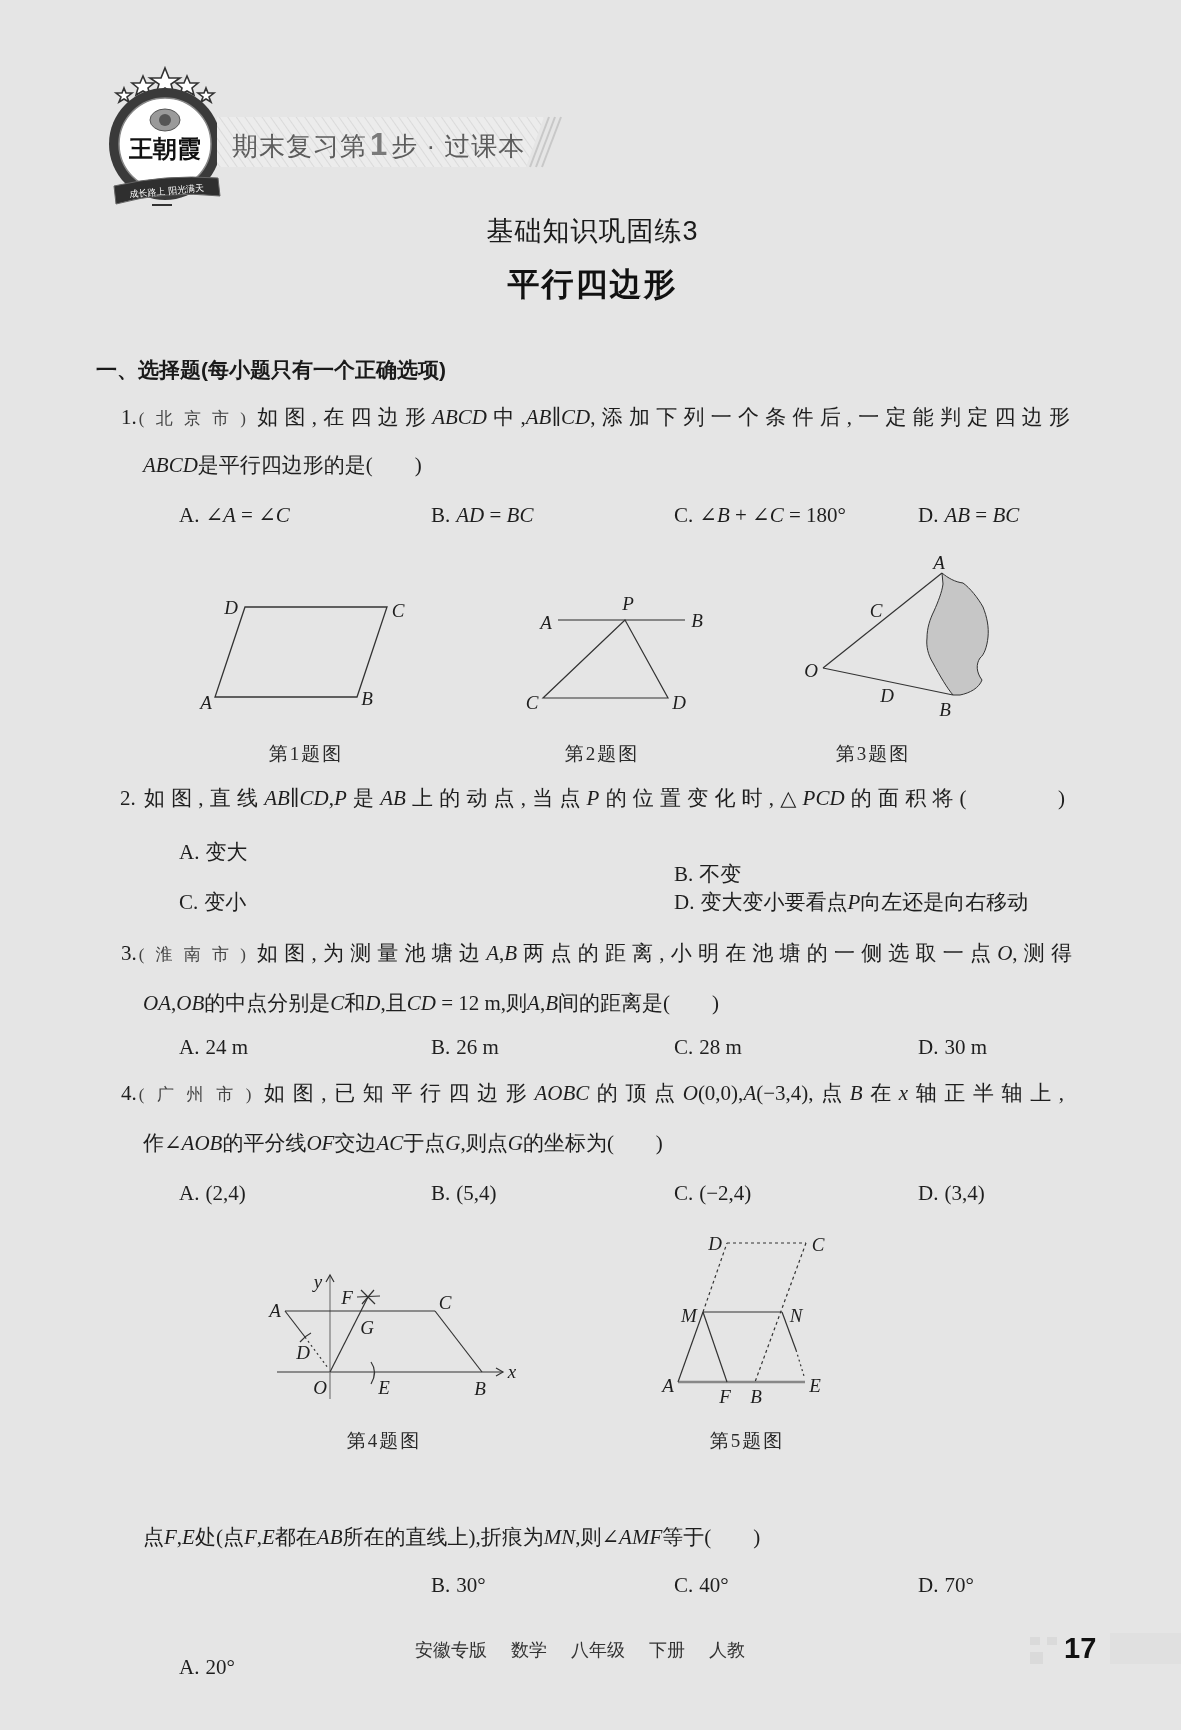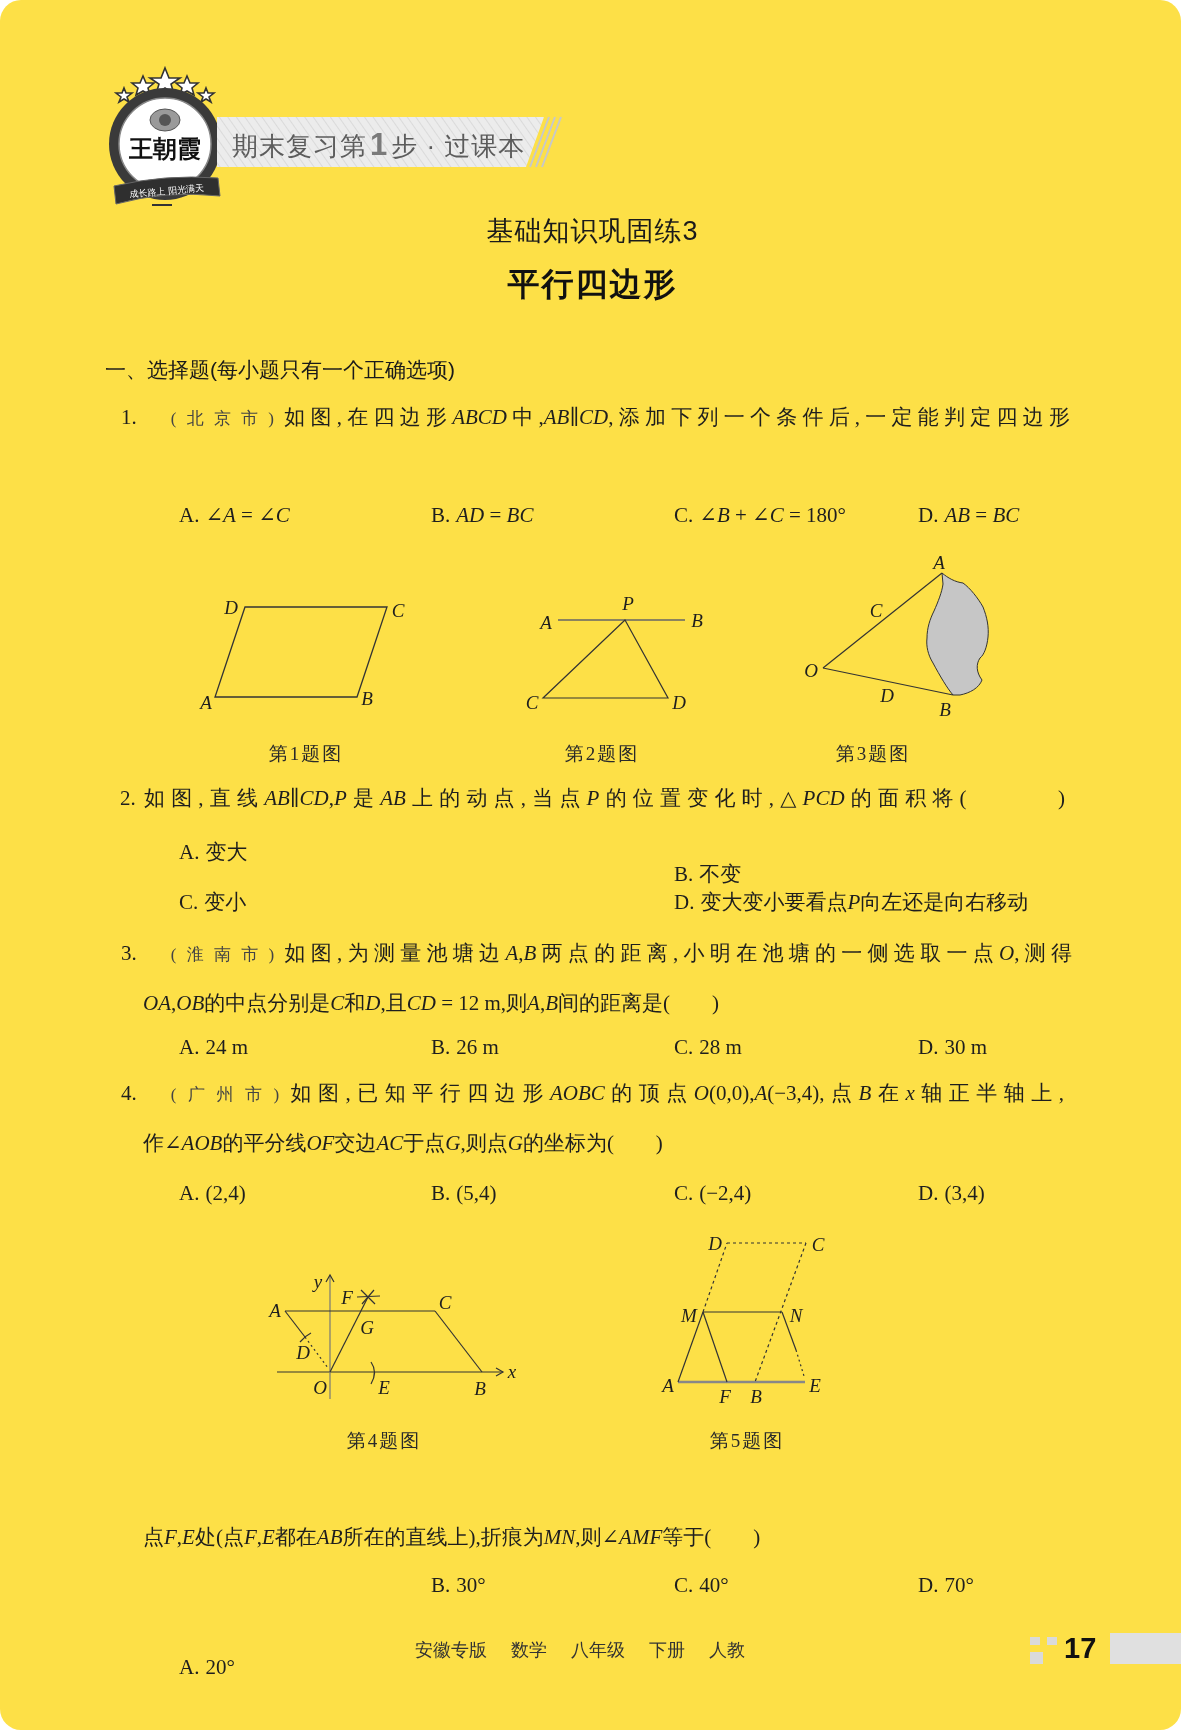--- a/index.html
+++ b/index.html
@@ -1,36 +1,36 @@
 <!DOCTYPE html>
 <html><head>
 <meta charset="utf-8">
 <style>
   html, body { margin: 0; padding: 0; background: #ffffff; }
-  #page { position: relative; width: 1181px; height: 1730px; background: #fde047; overflow: hidden; border-radius: 21px; }
+  #page { position: relative; width: 1181px; height: 1730px; background: #e5e5e5; overflow: hidden; }
   .abs { position: absolute; white-space: nowrap; }
   .serif { font-family: "Liberation Serif", "DejaVu Serif", serif; }
   .sans { font-family: "Liberation Sans", "DejaVu Sans", sans-serif; }
   .t { position: absolute; white-space: nowrap; font-family: "Liberation Serif", "DejaVu Serif", serif;
        font-size: 21px; line-height: 30px; color: #1e1e1e; }
   .full { text-align: justify; text-align-last: justify; }
   .num { margin-right: 2px; }
-  .src { font-size: 17px; letter-spacing: 5px; color: #444; margin-left: 32px; }
+  .src { font-size: 17px; letter-spacing: 5px; color: #444; }
   .t i, .opt i { font-style: italic; }
   .opt { position: absolute; white-space: nowrap; font-family: "Liberation Serif", "DejaVu Serif", serif;
          font-size: 21px; line-height: 30px; color: #1e1e1e; margin-left: 36px; }
   .opt .lbl { margin-right: 6px; }
   .cap { position: absolute; white-space: nowrap; transform: translateX(-50%);
          font-family: "Liberation Serif", "DejaVu Serif", serif; font-size: 19px; line-height: 24px;
          letter-spacing: 2px; color: #2a2a2a; }
   .banner-text { left: 232px; top: 128px; font-size: 26px; line-height: 34px; color: #5c5c5c; letter-spacing: 1px; }
   .banner-text .step { font-weight: bold; font-size: 31px; color: #7a7a7a; margin: 0 3px; }
   .title1 { left: 0; width: 1185px; top: 216px; text-align: center; font-size: 27px; line-height: 30px; color: #1a1a1a; letter-spacing: 1px; }
   .title2 { left: 0; width: 1185px; top: 266px; text-align: center; font-size: 32px; line-height: 36px; font-weight: bold; color: #111; letter-spacing: 2px; }
-  .section { left: 105px; top: 355px; font-size: 21px; line-height: 30px; font-weight: normal; color: #1a1a1a; }
+  .section { left: 96px; top: 355px; font-size: 21px; line-height: 30px; font-weight: bold; color: #1a1a1a; }
   .footer { left: 415px; top: 1638px; font-size: 18px; line-height: 24px; color: #333; text-align: right; }
   .footer span { margin-right: 24px; }
   .pageno { left: 1064px; top: 1630px; font-size: 29px; line-height: 36px; font-weight: bold; color: #111; }
   svg text.lab { font-family: "Liberation Serif", "DejaVu Serif", serif; font-style: italic; font-size: 19px; fill: #1e1e1e; text-anchor: middle; }
 </style>
 </head>
 <body>
 
 <div id="page">
 
@@ -68,20 +68,23 @@
     <span>期末复习第</span><span class="step">1</span><span>步 · 过课本</span>
   </div>
 
   <div class="abs sans title1">基础知识巩固练3</div>
   <div class="abs sans title2">平行四边形</div>
 
   <div class="abs sans section">一、选择题(每小题只有一个正确选项)</div>
 
   <div class="t full" style="left:121px;top:402px;width:949px">
     <span class="num">1.</span><span class="src">(北京市)</span><span class="math">如图,在四边形<i>ABCD</i>中,<i>AB</i>∥<i>CD</i>,添加下列一个条件后,一定能判定四边形</span>
+  </div>
+  <div class="t" style="left:143px;top:450px">
+    <span class="math"><i>ABCD</i>是平行四边形的是(&nbsp;&nbsp;&nbsp;&nbsp;&nbsp;&nbsp;&nbsp;&nbsp;)</span>
   </div>
   <div class="opt" style="left:143px;top:500px"><span class="lbl">A.</span><span class="math">∠<i>A</i> = ∠<i>C</i></span></div>
   <div class="opt" style="left:395px;top:500px"><span class="lbl">B.</span><span class="math"><i>AD</i> = <i>BC</i></span></div>
   <div class="opt" style="left:638px;top:500px"><span class="lbl">C.</span><span class="math">∠<i>B</i> + ∠<i>C</i> = 180°</span></div>
   <div class="opt" style="left:882px;top:500px"><span class="lbl">D.</span><span class="math"><i>AB</i> = <i>BC</i></span></div>
 
   <div class="cap" style="left:306px;top:742px">第1题图</div>
   <div class="cap" style="left:602px;top:742px">第2题图</div>
   <div class="cap" style="left:873px;top:742px">第3题图</div>
 

